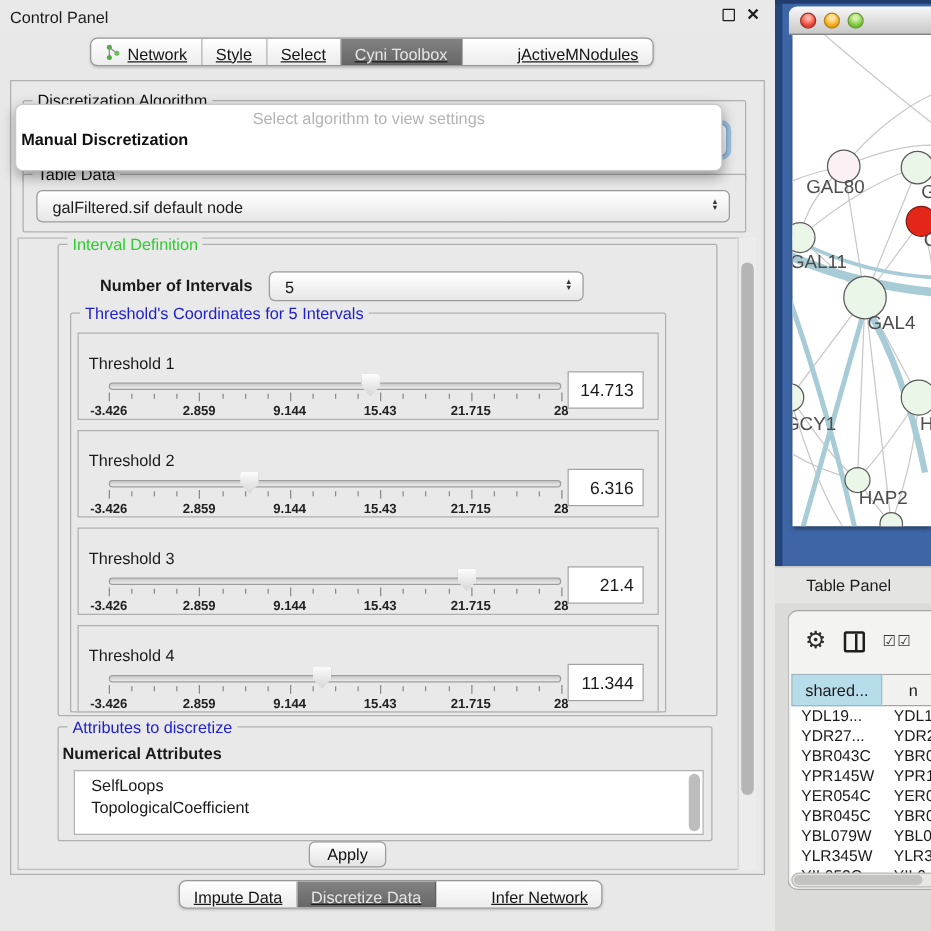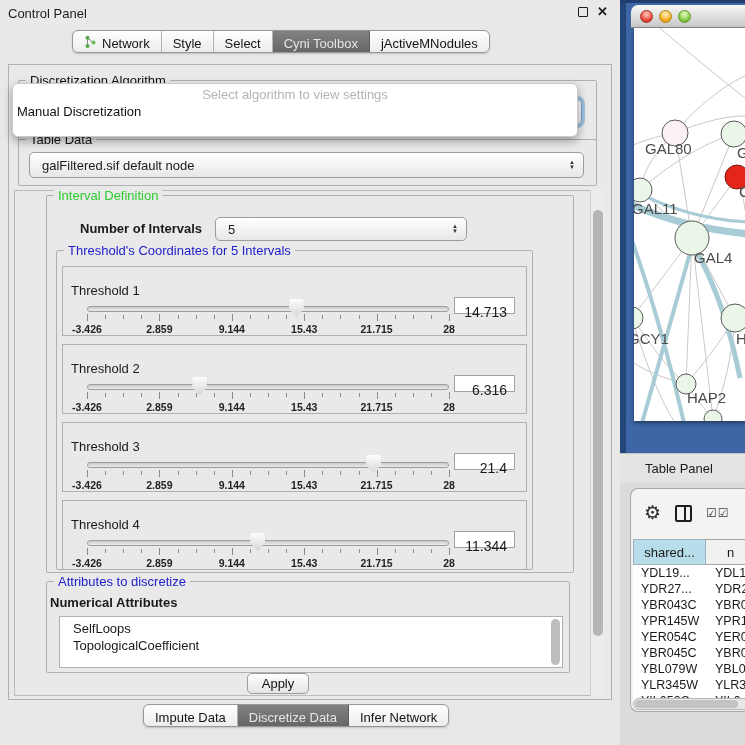--- a/index.html
+++ b/index.html
@@ -8,44 +8,44 @@
   #app{position:relative;width:745px;height:745px;overflow:hidden;background:#e8e8e8;}
 
   
   .control-panel{position:absolute;left:0;top:0;width:615px;height:745px;}
   .cp-titlebar{position:absolute;left:0;top:0;right:0;height:26px;background:#e9e9e9;}
   .cp-title{position:absolute;left:8px;top:6px;font-size:13px;color:#1c1c1c;}
   .winbtns{position:absolute;right:7px;top:6px;display:flex;gap:9px;align-items:center;}
   .float-icon{width:10px;height:10px;border:1.5px solid #1c1c1c;border-radius:1px;display:inline-block;}
   .close-icon{font-size:13px;font-weight:bold;color:#1c1c1c;line-height:12px;}
 
-  .seg-group{position:absolute;display:flex;border:1px solid #979797;border-radius:6px;overflow:hidden;background:linear-gradient(#ffffff,#ececec);box-shadow:0 1px 2px rgba(0,0,0,.18);width:max-content;height:23px;}
+  .seg-group{position:absolute;display:flex;border:1px solid #979797;border-radius:6px;overflow:hidden;background:linear-gradient(#ffffff,#ececec);box-shadow:0 1px 2px rgba(0,0,0,.18);width:max-content;height:23px;text-decoration:underline;}
   .seg{padding:3px 11px 0 11px;font-size:13px;color:#141414;border-right:1px solid #b3b3b3;display:flex;align-items:center;gap:5px;white-space:nowrap;}
-  .seg:last-child{border-right:none;}
+  .seg:last-child{border-right:none;margin-left:33px;}
   .seg.selected{background:linear-gradient(#828282,#666666);color:#e6e6e6;border-right-color:#5c5c5c;}
   .top-tabs{left:72px;top:30px;}
   .bottom-tabs{left:143px;top:704px;}
 
   .cp-content{position:absolute;left:8px;top:64px;width:604px;height:636px;border:1px solid #b0b0b0;background:#e9e9e9;}
 
   .group{position:absolute;border:1px solid #b0b0b0;border-radius:2px;background:#e9e9e9;}
   .gtitle{position:absolute;top:-8px;left:7px;background:#e9e9e9;padding:0 4px;font-size:13px;white-space:nowrap;}
   .gtitle.dark{color:#111;}
   .gtitle.green{color:#2ecc2e;}
   .gtitle.blue{color:#2121cc;}
 
   .alg-group{left:9px;top:15px;width:579px;height:66px;}
   .combo{position:absolute;height:26px;border:1px solid #9c9c9c;border-radius:5px;background:linear-gradient(#ffffff,#e7e7e7);font-size:13px;display:flex;align-items:center;padding:0 8px 0 12px;}
   .combo .spin{margin-left:auto;display:flex;flex-direction:column;font-size:6px;line-height:5px;color:#333;}
   .focus-combo{left:16px;right:14px;top:18px;border-color:#6d9ece;box-shadow:0 0 0 3px rgba(96,157,212,.55);}
 
   .popup{position:absolute;left:3px;top:18px;width:566px;height:54px;background:#fff;border:1px solid #c9c9c9;border-radius:6px;box-shadow:0 4px 10px rgba(0,0,0,.35);z-index:6;padding-top:3px;}
   .popup-placeholder{font-size:13px;color:#b3b3b3;text-align:center;height:16px;}
   .popup-item{font-size:13px;color:#111;padding:1px 4px;height:16px;}
-  .popup-item.bold{font-weight:normal;}
+  .popup-item.bold{font-weight:bold;}
 
   .td-group{left:9px;top:74px;width:579px;height:47px;z-index:2;}
   .td-combo{left:10px;right:12px;top:12px;}
 
   .scrollpane{position:absolute;left:5px;top:125px;width:581px;height:506px;border:1px solid #bcbcbc;background:#e9e9e9;}
   .v-scrollbar{position:absolute;right:0;top:0;bottom:0;width:15px;background:#ececec;border-left:1px solid #cdcdcd;}
   .v-thumb{position:absolute;left:2px;width:10px;top:20px;height:426px;background:#b5b5b5;border-radius:6px;}
 
   .interval-group{left:31px;top:4px;width:528px;height:378px;}
   .num-label{position:absolute;left:33px;top:25px;font-size:13px;font-weight:bold;}
@@ -54,21 +54,21 @@
   .thr-group{left:9px;top:54px;width:477px;height:320px;}
   .thr-panel{position:absolute;left:5px;width:465px;height:70px;border:1px solid #b0b0b0;background:#e9e9e9;}
   .t-label{position:absolute;left:8px;top:16px;font-size:13px;font-weight:normal;}
   .slider{position:absolute;left:24px;top:30px;width:362px;height:40px;}
   .track{position:absolute;left:0;right:0;top:9px;height:6px;border:1px solid #9d9d9d;border-radius:4px;background:linear-gradient(#c9c9c9,#ececec);}
   .thumb{position:absolute;top:2px;width:15px;height:18px;background:linear-gradient(#fdfdfd,#d6d6d6);clip-path:polygon(8% 0,92% 0,100% 12%,100% 55%,50% 100%,0 55%,0 12%);filter:drop-shadow(0 0 1px #777);}
   .tick{position:absolute;top:18px;width:1px;background:#8a8a8a;}
   .tick.minor{height:4px;}
   .tick.major{height:7px;top:17px;}
   .tick-label{position:absolute;top:26px;transform:translateX(-50%);font-size:10.5px;font-weight:bold;color:#222;white-space:nowrap;}
-  .t-value{position:absolute;left:391px;top:30px;width:61px;height:17px;border:1px solid #a2a2a2;background:#fff;font-size:14px;text-align:right;padding:6px 7px 0 0;}
+  .t-value{position:absolute;left:391px;top:30px;width:61px;height:30px;border:1px solid #a2a2a2;background:#fff;font-size:14px;text-align:right;padding:6px 7px 0 0;}
 
   .attr-group{left:31px;top:390px;width:524px;height:92px;}
   .attr-label{position:absolute;left:3px;top:13px;font-size:13px;font-weight:bold;}
   .listbox{position:absolute;left:12px;top:34px;width:504px;height:52px;background:#fff;border:1px solid #b0b0b0;overflow:hidden;}
   .listbox ul{list-style:none;padding:3px 0 0 13px;}
   .listbox li{font-size:13px;line-height:17px;white-space:nowrap;}
   .list-scrollbar{position:absolute;right:2px;top:2px;width:9px;height:46px;background:#bdbdbd;border-radius:5px;}
 
   .apply-btn{position:absolute;left:232px;top:482px;width:62px;height:21px;border:1px solid #9b9b9b;border-radius:5px;background:linear-gradient(#fefefe,#e4e4e4);font-size:13px;font-family:"Liberation Sans",sans-serif;color:#111;}
 

